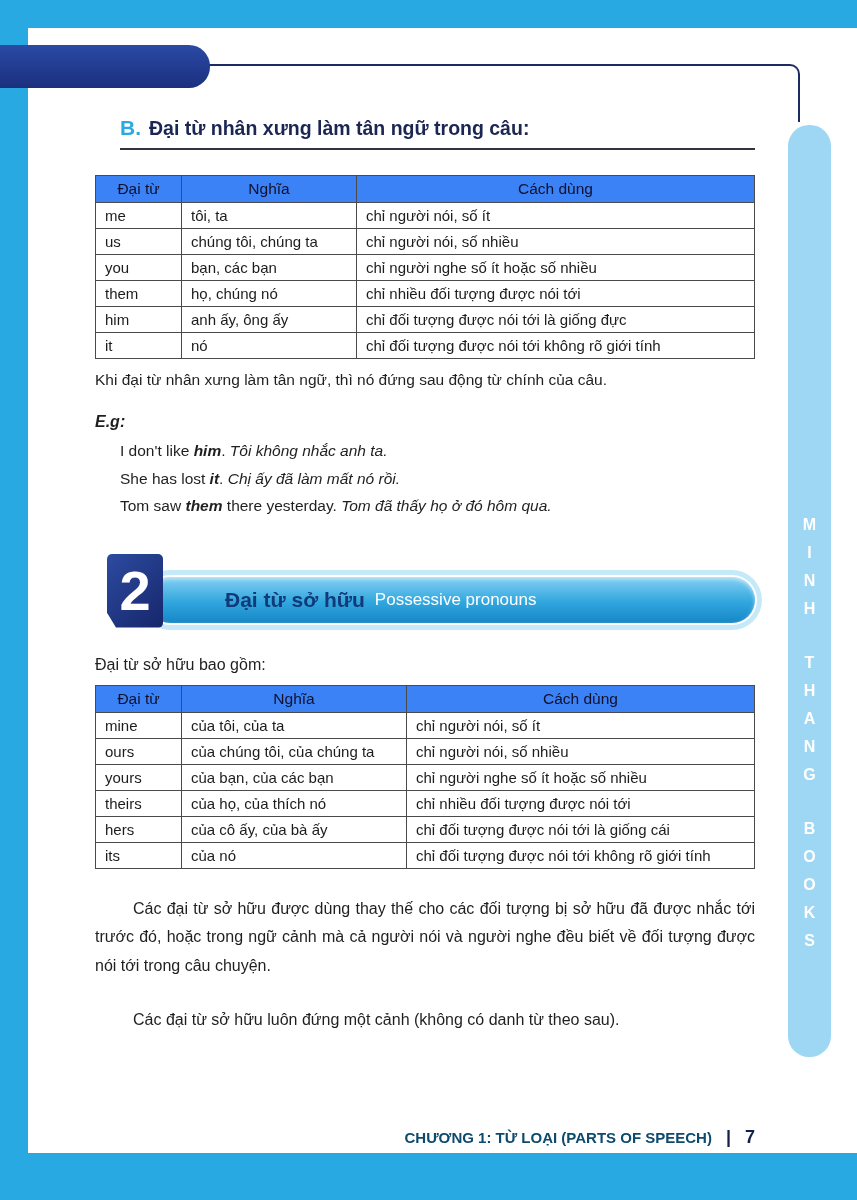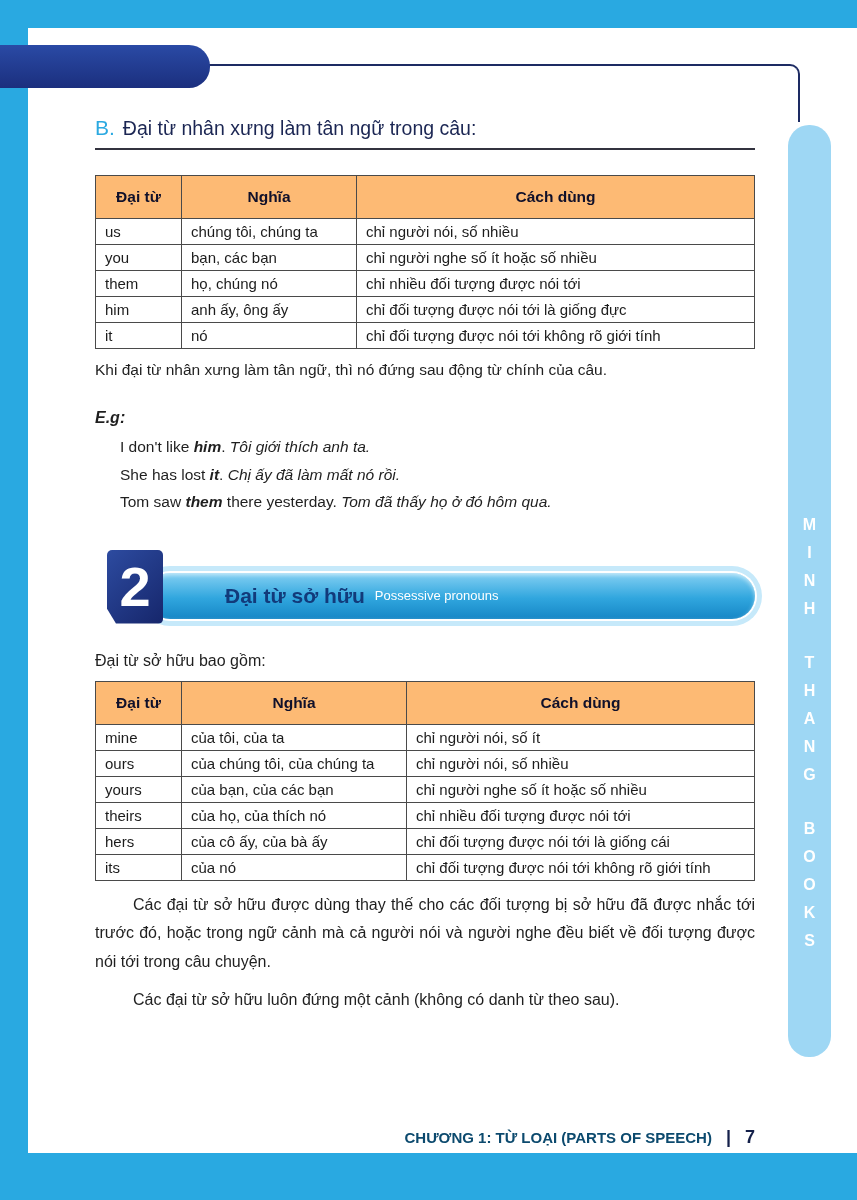--- a/index.html
+++ b/index.html
@@ -33,34 +33,34 @@
   .side-letters {
     position:absolute; top:386px; left:0; width:100%;
     display:flex; flex-direction:column; align-items:center;
   }
   .side-letters span { color:#ffffff; font-weight:bold; font-size:16px; line-height:28px; }
   .side-letters span.word-gap { height:26px; }
   
   .content { position:absolute; left:95px; top:100px; width:660px; }
   .heading-b {
     margin-top:16px; padding-bottom:8px; border-bottom:2px solid #33333f;
-    font-weight:normal; font-size:19.5px; color:#1b2653;
+    font-weight:bold; font-size:19.5px; color:#1b2653;margin-left:25px;
   }
   .heading-b .b-label { color:#2ba9e1; font-size:21px; margin-right:8px; }
   
   table { width:100%; border-collapse:collapse; font-size:15px; color:#1c1c1c; }
   .tbl1 { margin-top:25px; }
   .tbl2 { margin-top:11px; }
   th {
-    background:#fdba74; font-weight:bold; text-align:center;
-    padding:12px 6px; border:1px solid #4a4a4a; font-size:15.5px; color:#10102a;
+    background:#3b82f6; font-weight:normal; text-align:center;
+    padding:4px 6px; border:1px solid #4a4a4a; font-size:15.5px; color:#10102a;
   }
   td { padding:3px 9px; border:1px solid #4a4a4a; line-height:19px; }
   .note { margin-top:12px; font-size:15.5px; }
-  .eg-label { margin-top:30px; font-weight:bold; font-style:italic; font-size:16px; }
+  .eg-label { margin-top:24px; font-weight:bold; font-style:italic; font-size:16px; }
   .examples { margin:6px 0 0 25px; font-size:15.5px; line-height:27.5px; }
   .ex-bold { font-weight:bold; font-style:italic; }
   .ex-vi { font-style:italic; }
   
   .section2 { position:relative; margin:34px 0 0 12px; height:74px; }
   .sec-num {
     position:absolute; left:0; top:0; width:56px; height:74px; z-index:2;
     background:linear-gradient(135deg,#2d4ba0 0%, #16266b 100%);
     color:#fff; font-size:56px; font-weight:bold;
     display:flex; align-items:center; justify-content:center;
@@ -68,23 +68,23 @@
     clip-path:polygon(0 0, 100% 0, 100% 100%, 16% 100%, 0 80%);
   }
   .sec-pill {
     position:absolute; left:40px; right:0; top:23px; height:46px;
     border-radius:23px;
     background:linear-gradient(180deg,#84d0f3 0%, #30a6de 55%, #1687c6 100%);
     box-shadow:0 0 0 2px #ffffff, 0 0 0 7px #c6e9fa, inset 0 2px 4px rgba(255,255,255,.55);
     display:flex; align-items:center; padding-left:78px; gap:10px;
   }
   .sec-title-vi { font-weight:bold; font-size:21px; color:#123a7a; }
-  .sec-title-en { font-size:13px; color:#ffffff; }
+  .sec-title-en { font-size:17px; color:#ffffff; }
   .intro2 { margin-top:28px; font-size:16px; }
-  .para { margin-top:10px; font-size:16px; line-height:28.5px; text-align:justify; text-indent:38px; }
+  .para { margin-top:26px; font-size:16px; line-height:28.5px; text-align:justify; text-indent:38px; }
   .para.single { text-align:left; }
   
   .footer {
     position:absolute; top:1127px; right:102px;
     display:flex; align-items:center; gap:14px; z-index:4;
   }
   .footer .chapter { font-weight:bold; font-size:15px; color:#0c4a6e; }
   .footer .sep { font-size:18px; color:#14204a; font-weight:bold; }
   .footer .pagenum { font-weight:bold; font-size:18px; color:#14204a; }
 </style>
@@ -132,20 +132,25 @@
       </colgroup>
     <thead>
         <tr>
           <th>Đại từ</th>
           <th>Nghĩa</th>
           <th>Cách dùng</th>
         </tr>
       </thead>
     <tbody>
         <tr>
+          <td>me</td>
+          <td>tôi, ta</td>
+          <td>chỉ người nói, số ít</td>
+        </tr>
+        <tr>
           <td>us</td>
           <td>chúng tôi, chúng ta</td>
           <td>chỉ người nói, số nhiều</td>
         </tr>
         <tr>
           <td>you</td>
           <td>bạn, các bạn</td>
           <td>chỉ người nghe số ít hoặc số nhiều</td>
         </tr>
         <tr>
@@ -164,21 +169,21 @@
           <td>chỉ đối tượng được nói tới không rõ giới tính</td>
         </tr>
       </tbody>
   </table>
 
   <div class="note">Khi đại từ nhân xưng làm tân ngữ, thì nó đứng sau động từ chính của câu.</div>
 
   <div class="eg-label">E.g:</div>
 
   <div class="examples">
-    <div><span class="ex-pre">I don't like </span><span class="ex-bold">him</span><span class="ex-pre">. </span><span class="ex-vi">Tôi giới thích anh ta.</span></div>
+    <div><span class="ex-pre">I don't like </span><span class="ex-bold">him</span><span class="ex-pre">. </span><span class="ex-vi">Tôi không nhắc anh ta.</span></div>
     <div><span class="ex-pre">She has lost </span><span class="ex-bold">it</span><span class="ex-pre">. </span><span class="ex-vi">Chị ấy đã làm mất nó rồi.</span></div>
     <div><span class="ex-pre">Tom saw </span><span class="ex-bold">them</span><span class="ex-pre"> there yesterday. </span><span class="ex-vi">Tom đã thấy họ ở đó hôm qua.</span></div>
   </div>
 
   <div class="section2">
     <div class="sec-num">2</div>
     <div class="sec-pill">
       <span class="sec-title-vi">Đại từ sở hữu</span>
       <span class="sec-title-en">Possessive pronouns</span>
     </div>

